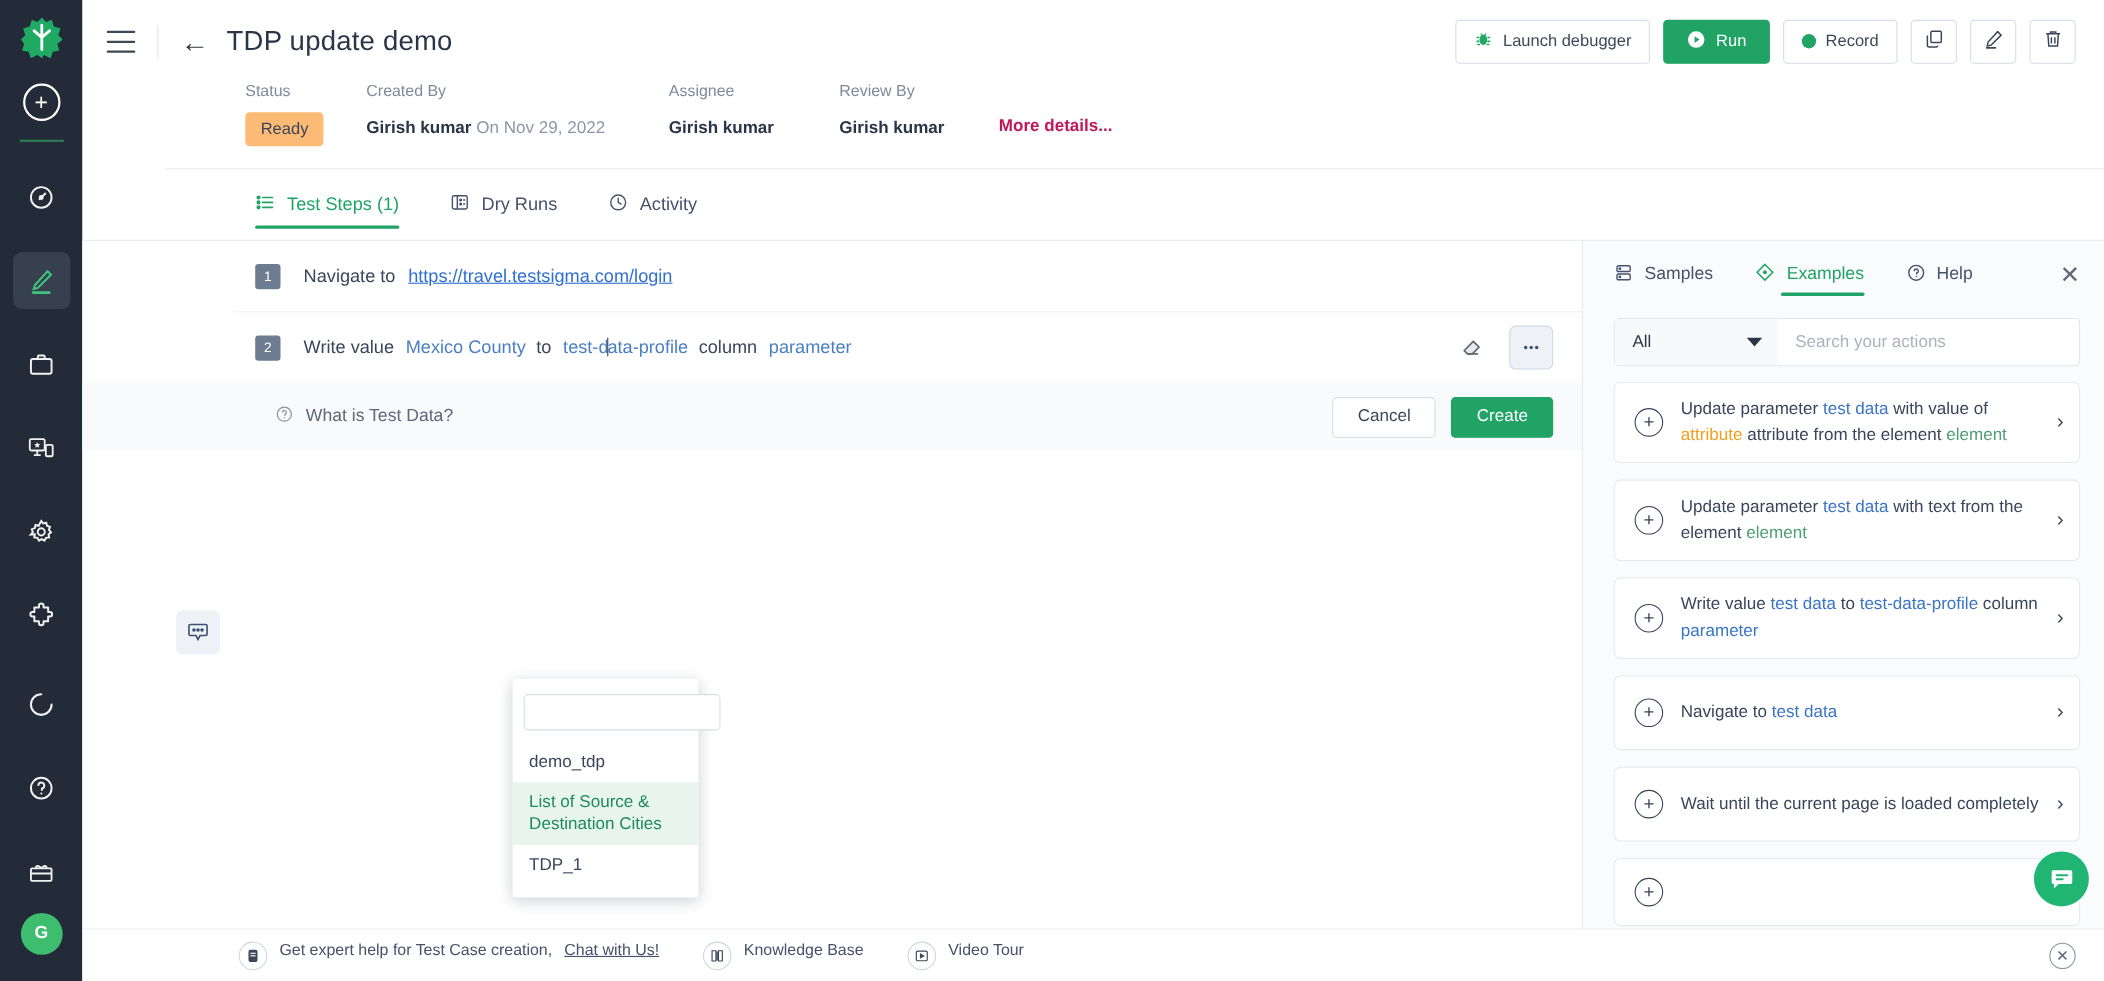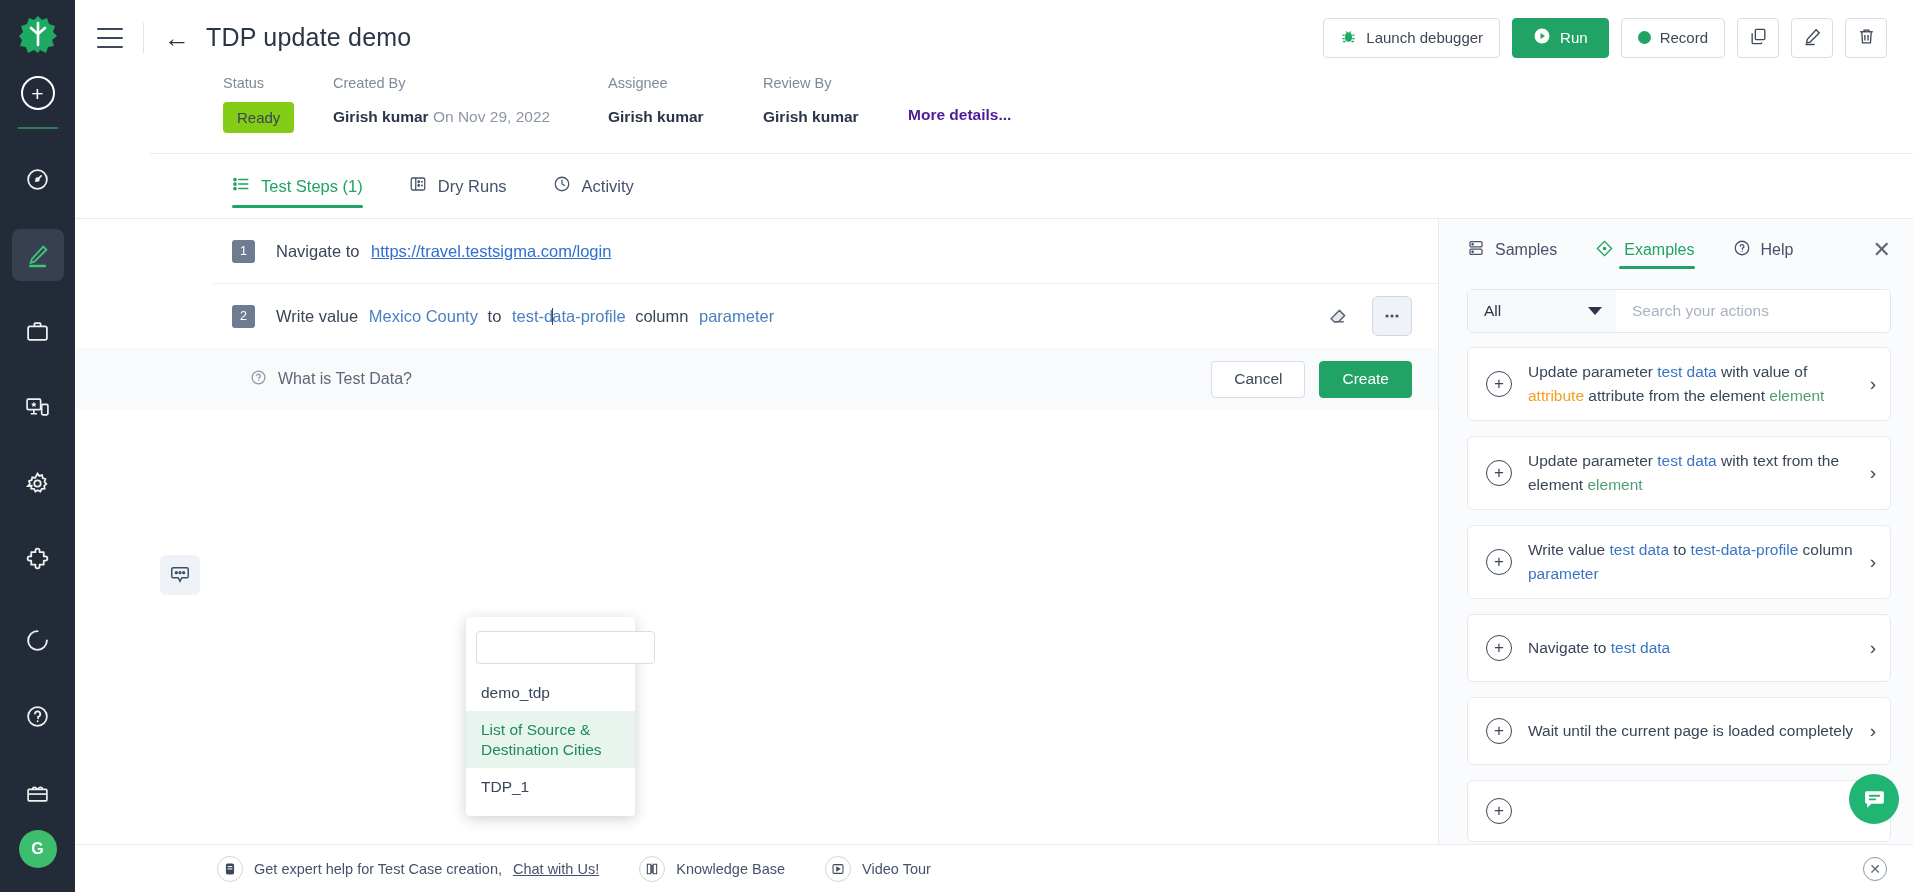--- a/index.html
+++ b/index.html
@@ -51,23 +51,23 @@
   .btn.green { background: #21a366; border-color: #21a366; color: #fff; padding: 0 20px; justify-content: center; }
   .btn.icon-only { width: 42px; padding: 0; justify-content: center; }
   .dot-green { width: 13px; height: 13px; border-radius: 50%; background: #21a366; display: inline-block; }
 
   
   .metarow { display: flex; align-items: flex-start; padding: 0 40px 0 148px; height: 78px; }
   .meta-col { display: flex; flex-direction: column; }
   .meta-label { font-size: 14.5px; color: #7f8a9b; margin-bottom: 11px; }
   .meta-value { font-size: 15.5px; color: #2a3547; font-weight: bold; }
   .meta-value .soft { color: #8d96a5; font-weight: normal; }
-  .status-pill { background: #84cc16; color: #39455a; font-size: 15px;
+  .status-pill { background: #fdba74; color: #39455a; font-size: 15px;
                  padding: 7px 14px; border-radius: 4px; display: inline-block; font-weight: normal; }
-  .more-details { color: #4c1d95; font-size: 15.5px; font-weight: bold; cursor: pointer; }
+  .more-details { color: #be185d; font-size: 15.5px; font-weight: bold; cursor: pointer; }
 
   .hdr-sep { height: 1px; background: #e7eaee; margin: 0 0 0 75px; }
 
   
   .tabsrow { display: flex; align-items: center; gap: 46px; padding: 0 0 0 157px; height: 64px; flex: 0 0 64px; }
   .tab { display: flex; align-items: center; gap: 11px; font-size: 16.5px; color: #46516a;
          height: 64px; cursor: pointer; position: relative; }
   .tab.active { color: #20a366; }
   .tab.active::after { content: ""; position: absolute; left: 0; right: 0; bottom: 10px; height: 3px; background: #20a366; border-radius: 2px; }
 
@@ -139,21 +139,21 @@
   
   .quick-start { position: absolute; right: 76px; bottom: 30px; height: 50px; background: #2c4a5c;
                  color: #fff; border-radius: 26px; display: flex; align-items: center; gap: 10px;
                  padding: 0 26px; font-size: 16.5px; font-weight: bold; cursor: pointer; z-index: 60; }
   .chat-fab { position: absolute; right: 14px; bottom: 20px; width: 50px; height: 50px; border-radius: 50%;
               background: #21b573; display: flex; align-items: center; justify-content: center; cursor: pointer; z-index: 60; }
 
   
   .footer { height: 48px; flex: 0 0 48px; border-top: 1px solid #e7eaee; display: flex; align-items: center;
             padding: 0 26px 0 142px; background: #fff; }
-  .f-item { display: flex; align-items: center; gap: 11px; font-size: 14.5px; color: #46516a; margin-right: 40px; cursor: pointer; }
+  .f-item { display: flex; gap: 11px; font-size: 14.5px; color: #46516a; margin-right: 40px; cursor: pointer; }
   .f-circ { width: 26px; height: 26px; border: 1px solid #cfd6de; border-radius: 50%;
             display: flex; align-items: center; justify-content: center; }
   .f-link { text-decoration: underline; color: #46516a; }
   .f-close { margin-left: auto; width: 24px; height: 24px; border: 1px solid #8b95a3; border-radius: 50%;
              display: flex; align-items: center; justify-content: center; font-size: 14px; color: #5d6878; cursor: pointer; }
 </style>
 </head>
 <body>
 
 <div id="rail">

